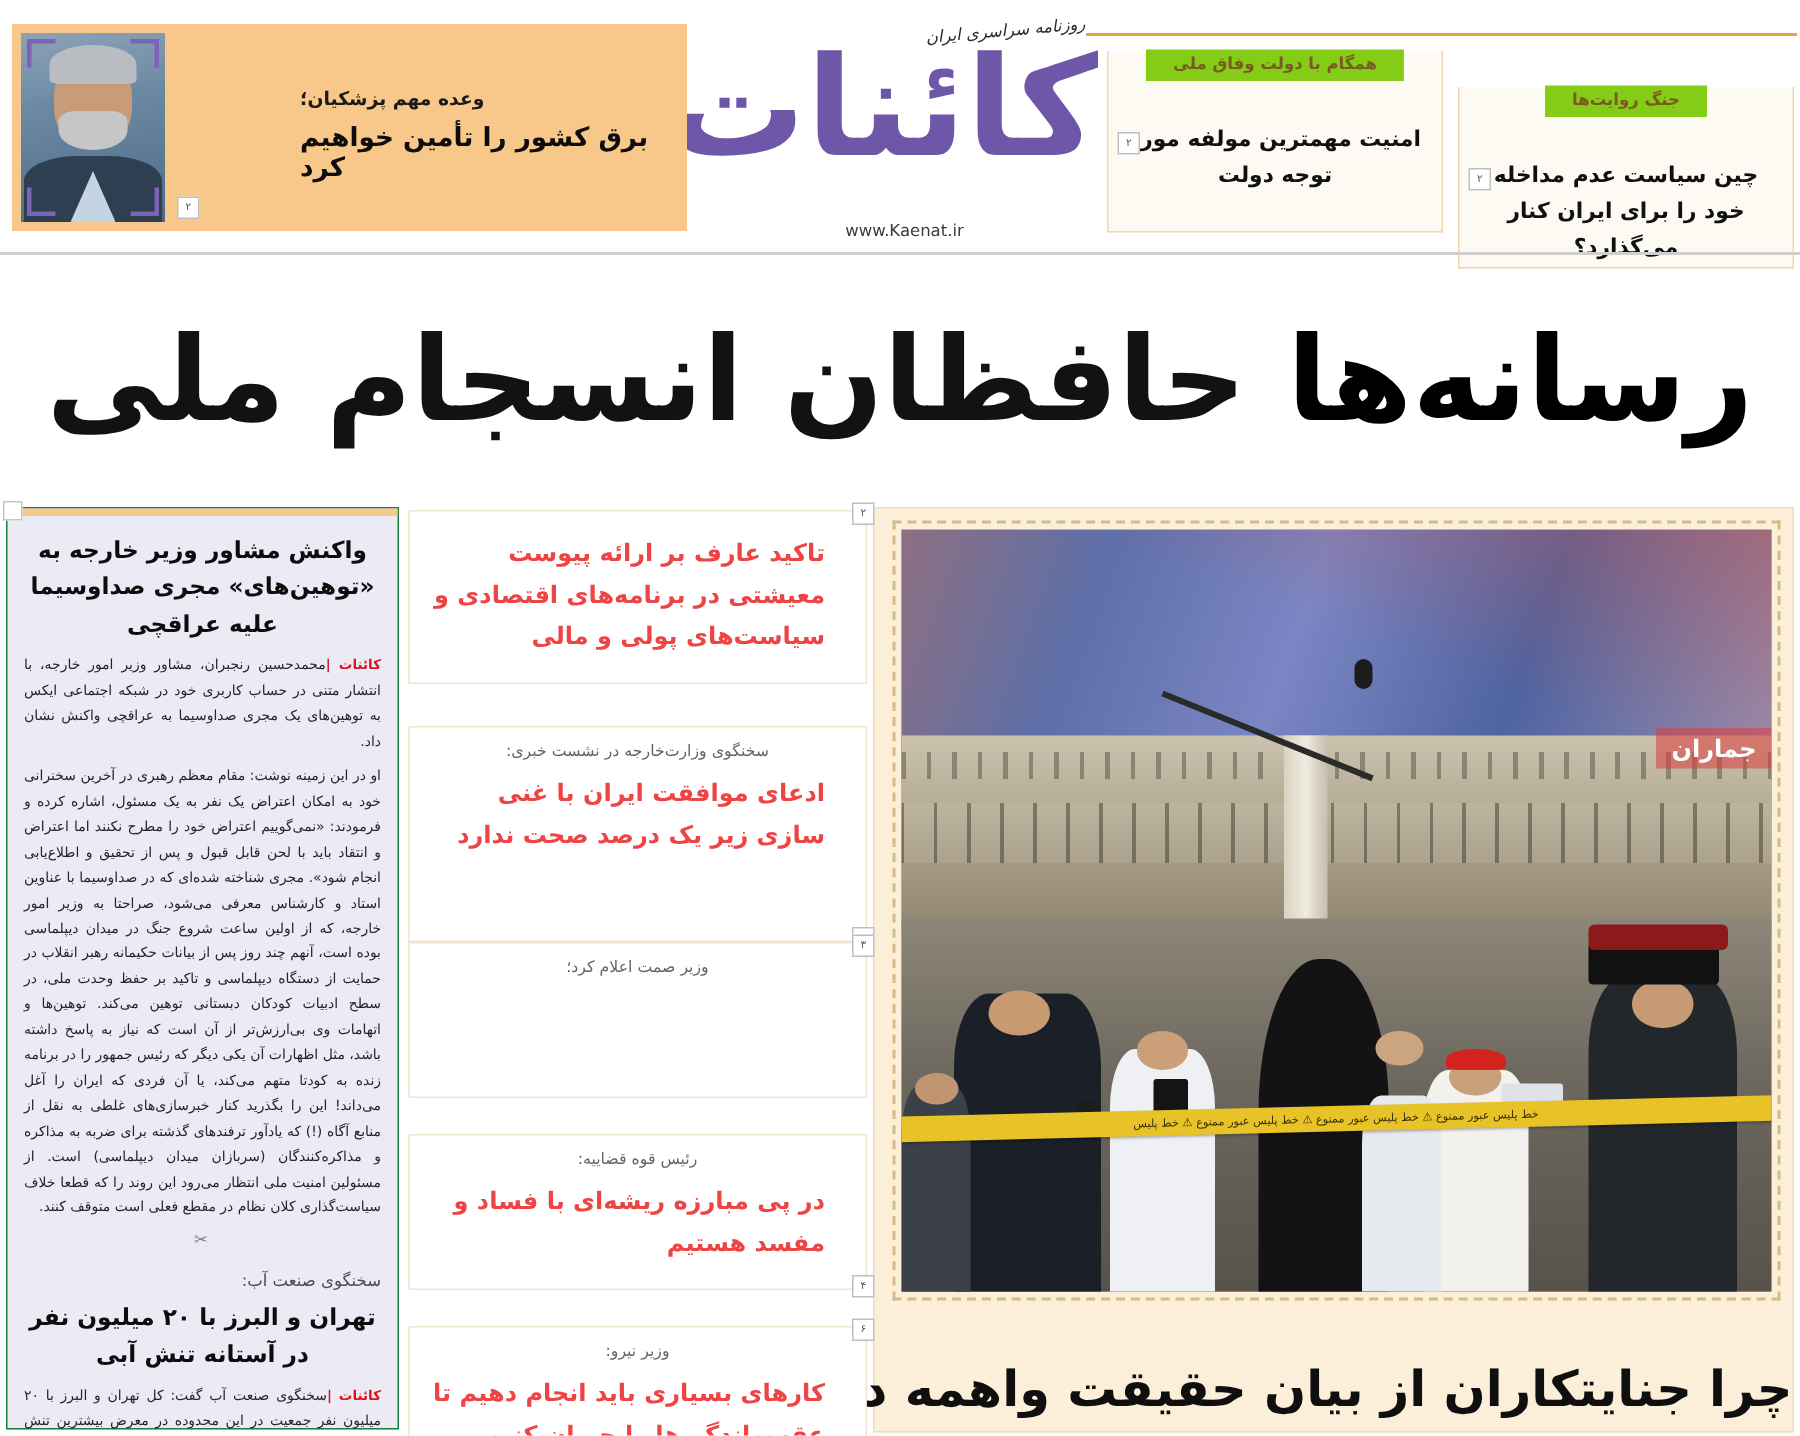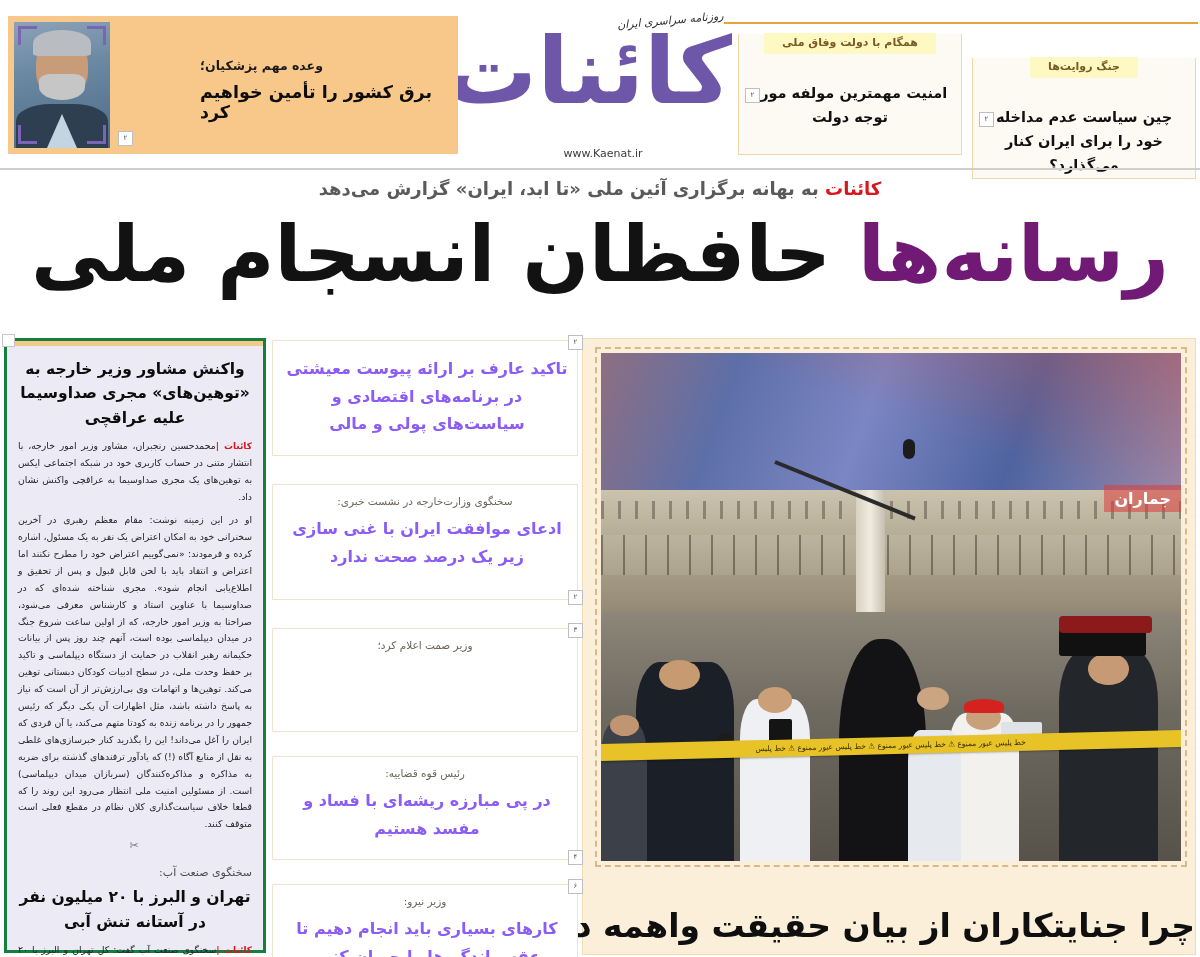--- a/index.html
+++ b/index.html
@@ -60,21 +60,21 @@
     border: 1px solid #f2d5a8;
     border-top: none;
   }
   .tabbox.left  { right: 4px;   width: 222px; margin-top: 24px; }
   .tabbox.right { right: 238px; width: 222px; }
   .tab-label {
     position: absolute;
     top: -1px;
     right: 50%;
     transform: translateX(50%);
-    background: #fef9c3;
+    background: #84cc16;
     color: #7a5a20;
     font-size: 11px;
     font-weight: bold;
     padding: 4px 18px 5px 18px;
     white-space: nowrap;
     line-height: 1.1;
   }
   .tabbox .tb-title {
     position: absolute;
     top: 48px;
@@ -251,21 +251,21 @@
     top: 34px; right: 0; left: 0;
     text-align: center;
     font-size: 78px;
     font-weight: bold;
     line-height: 1.15;
     color: #121212;
     white-space: nowrap;
     letter-spacing: -2px;
   }
   .lead-headline .red {
-    color: #701a75;
+    color: #000000;
   }
 
   
   .body-area {
     position: absolute;
     top: 338px; right: 0;
     width: 1200px;
     height: 619px;
   }
 
@@ -417,38 +417,37 @@
   }
   .brief .bf-kicker {
     position: absolute;
     top: 10px; right: 12px; left: 12px;
     text-align: center;
     font-size: 10.5px;
     color: #6a645c;
   }
   .brief .bf-title {
     position: absolute;
-    right: 6px; left: 10px;
-    text-align: center;
+    right: 27px; left: 10px;
     font-size: 16px;
     font-weight: bold;
-    color: #8b5cf6;
+    color: #ef4444;
     line-height: 1.72;
   }
   .brief .bf-title.notop { top: 14px; }
   .brief .bf-title.withkicker { top: 30px; }
 
   
   .side-col {
     position: absolute;
     top: 0; right: 934px;
     width: 262px;
     height: 615px;
     background: #eceaf4;
-    border: 3px solid #15803d;
+    border: 1px solid #15803d;
     box-sizing: border-box;
     padding: 10px 11px;
   }
   .side-col::before {
     content: "";
     position: absolute;
     top: 0; right: 0; left: 0;
     height: 5px;
     background: #f4c98c;
   }
@@ -538,23 +537,20 @@
         <div class="bracket bl"></div>
         <div class="bracket br"></div>
       </div>
       <div class="pagenum" style="bottom:8px; left:110px;">۲</div>
     </div>
 
     <div class="masthead-rule"></div>
   </div>
 
   <div class="lead">
-    <div class="lead-kicker">
-      <span class="brand">کائنات</span><span> به بهانه برگزاری آئین ملی «تا ابد، ایران» گزارش می‌دهد</span>
-    </div>
     <div class="lead-headline">
       <span class="red">رسانه‌ها</span><span> حافظان انسجام ملی</span>
     </div>
   </div>
 
   <div class="body-area">
 
     <div class="photo-col">
       <div class="photo-frame">
         <div class="photo">
@@ -606,21 +602,21 @@
       <div class="photo-headline">چرا جنایتکاران از بیان حقیقت واهمه دارند؟</div>
     </div>
 
     <div class="mid-col">
 
       <div class="brief" style="top:2px; height:116px;">
         <div class="bf-title notop">تاکید عارف بر ارائه پیوست معیشتی در برنامه‌های اقتصادی و سیاست‌های پولی و مالی</div>
         <div class="pagenum" style="top:-6px; right:-6px;">۲</div>
       </div>
 
-      <div class="brief" style="top:146px; height:116px;">
+      <div class="brief" style="top:146px; height:144px;">
         <div class="bf-kicker">سخنگوی وزارت‌خارجه در نشست خبری:</div>
         <div class="bf-title withkicker">ادعای موافقت ایران با غنی سازی زیر یک درصد صحت ندارد</div>
         <div class="pagenum" style="bottom:-6px; right:-6px;">۲</div>
       </div>
 
       <div class="brief" style="top:290px; height:104px;">
         <div class="bf-kicker">وزیر صمت اعلام کرد؛</div>
         <div class="pagenum" style="top:-6px; right:-6px;">۳</div>
       </div>
 

